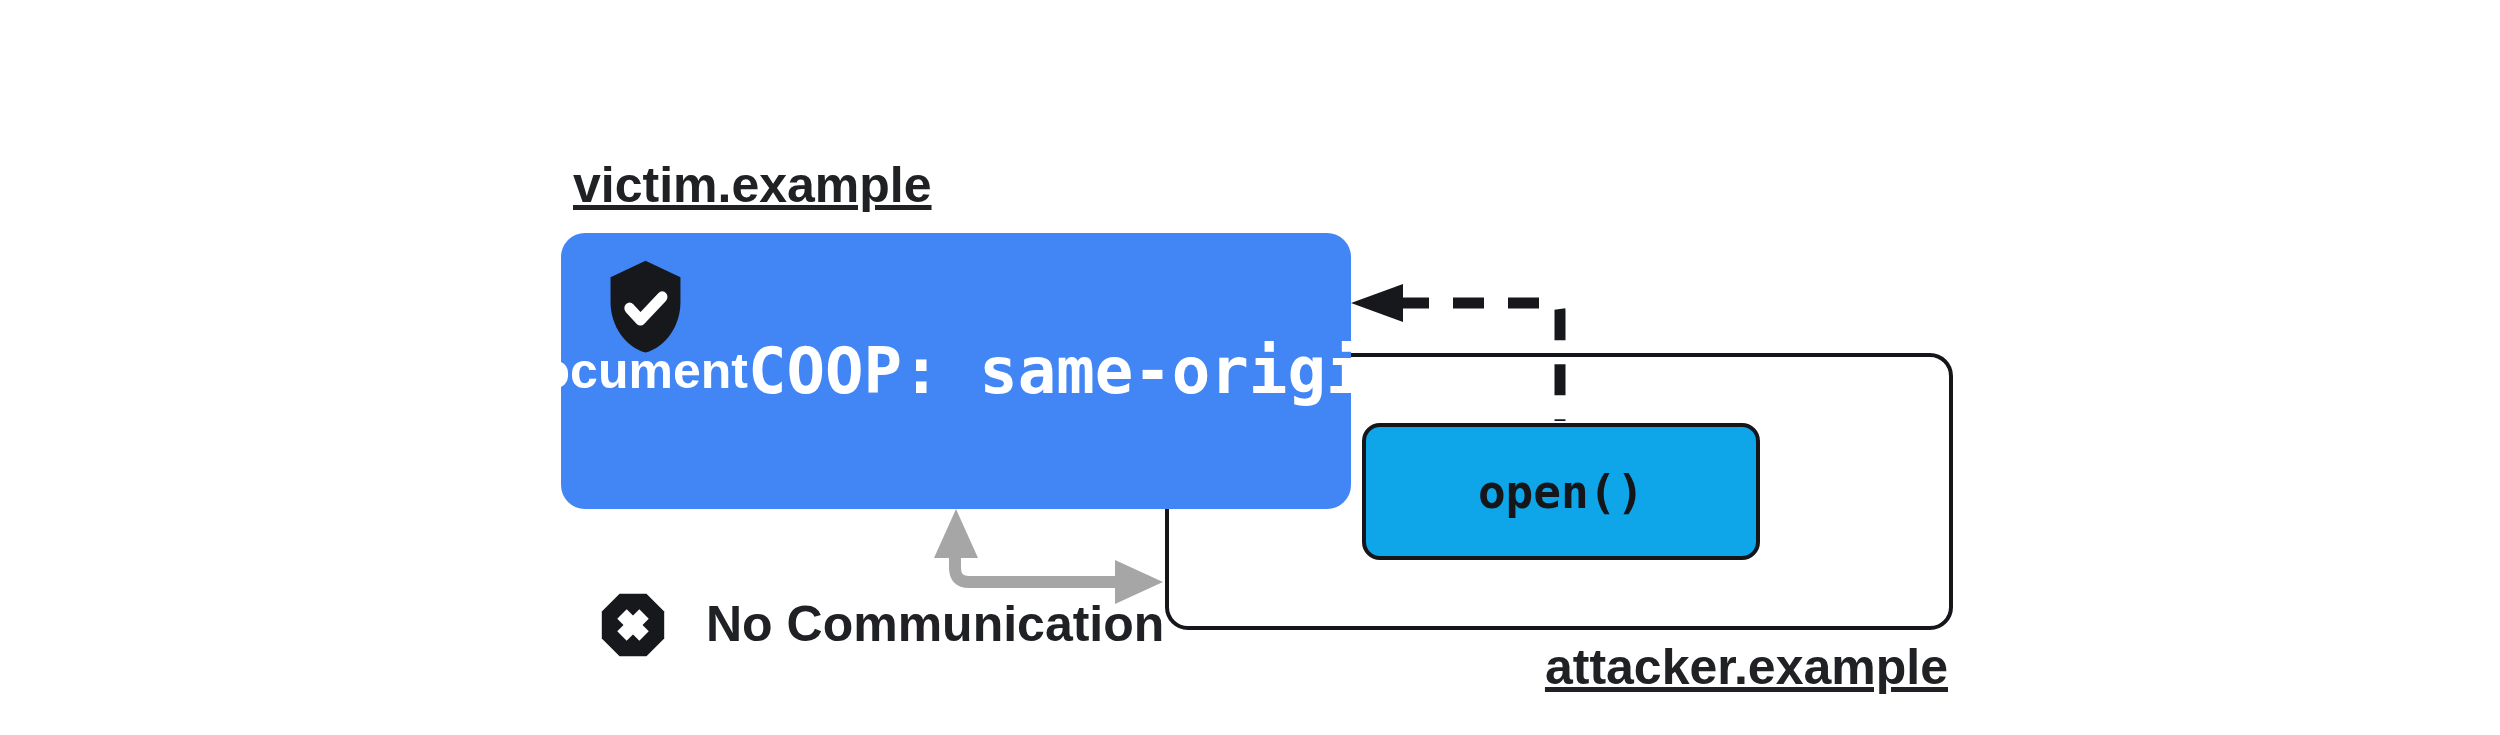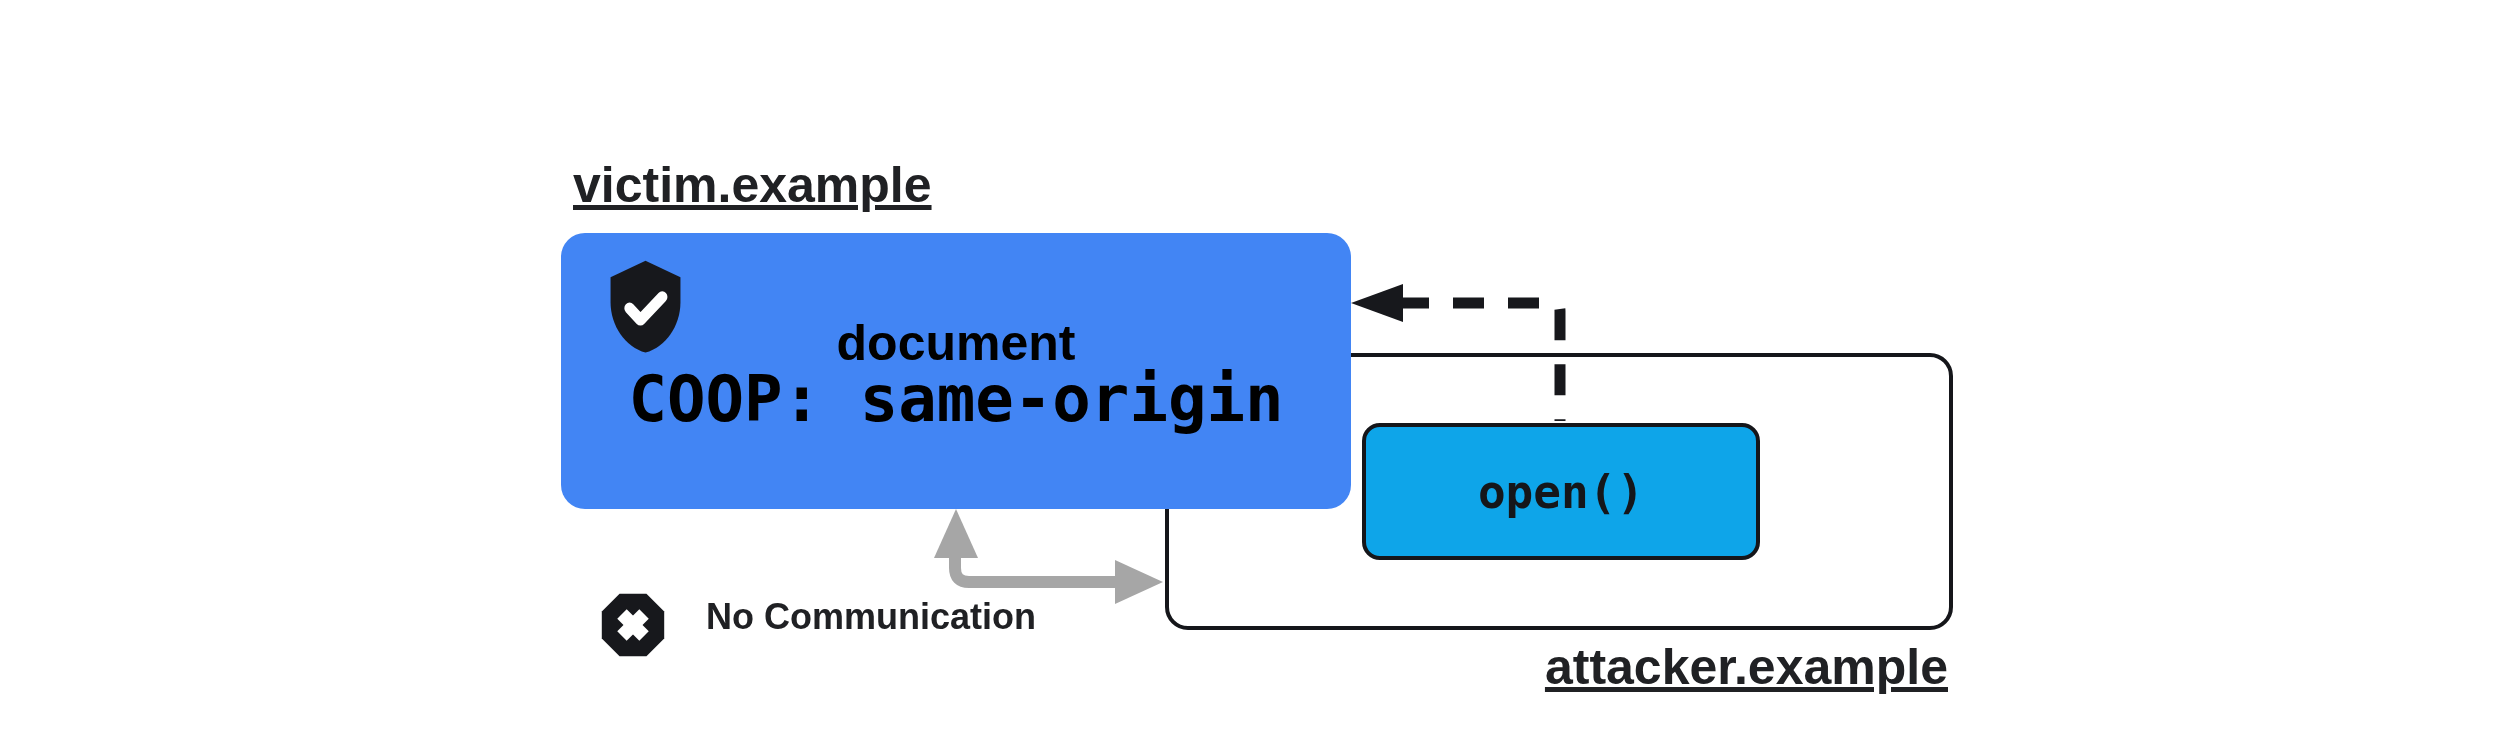--- a/index.html
+++ b/index.html
@@ -41,25 +41,25 @@
   }
   .victim-box .shield {
     position: absolute;
     left: 48px; top: 26px;
     width: 73px; height: 96px;
   }
   .victim-box .doc-text {
     position: absolute;
     left: 0; top: 0; right: 0; bottom: 0;
     display: flex;
-    flex-direction: column;
+    flex-direction: row;
     align-items: center;
     justify-content: center;
     text-align: center;
-    color: #000000;
+    color: #ffffff;
   }
   .doc-line1 {
     font-family: "Liberation Sans", sans-serif;
     font-weight: 700;
     font-size: 50px;
     line-height: 56px;
     white-space: nowrap;
   }
   .doc-line2 {
     font-family: "DejaVu Sans Mono", "Liberation Mono", monospace;
@@ -108,21 +108,21 @@
     position: absolute;
     left: 594px; top: 586px;
     width: 78px; height: 78px;
     z-index: 4;
   }
   .no-comm-label {
     position: absolute;
     left: 706px; top: 599px;
     font-family: "Liberation Sans", sans-serif;
     font-weight: 700;
-    font-size: 36px;
+    font-size: 50px;
     line-height: 1;
     color: #202124;
     white-space: nowrap;
     z-index: 4;
   }
 
   .arrow-layer {
     position: absolute;
     left: 0; top: 0;
     width: 2500px; height: 735px;

